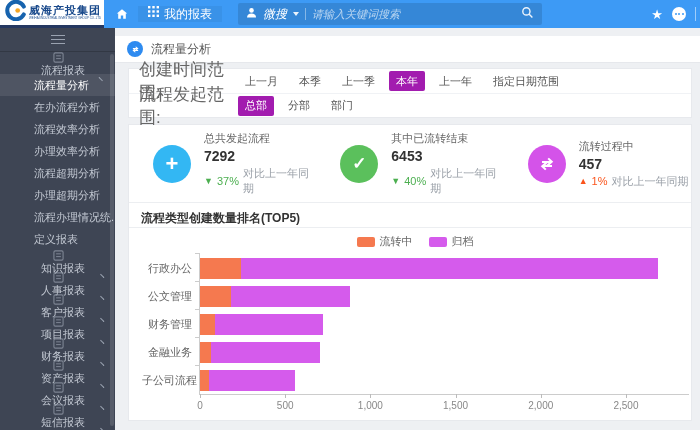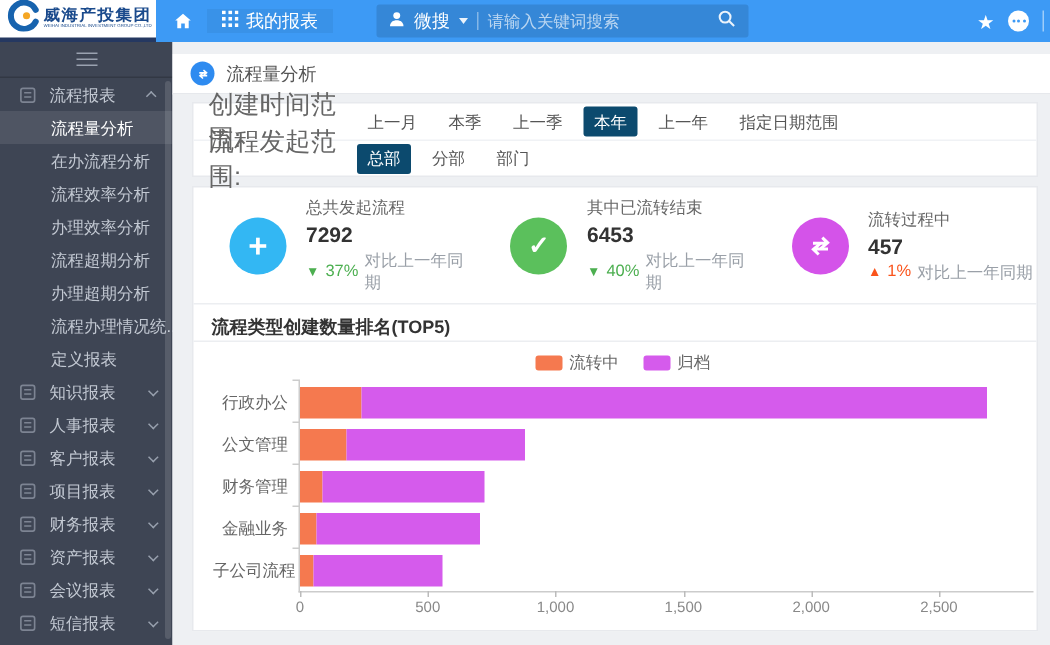--- a/index.html
+++ b/index.html
@@ -11,44 +11,44 @@
   .topbar { position:absolute; left:0; top:0; width:700px; height:28px; display:flex; }
   .logo { width:104px; height:28px; background:#fff; display:flex; align-items:center;
           padding-left:5px; gap:3px; border-bottom:3px solid #253861; }
   .logo-text { line-height:1; overflow:hidden; }
   .logo-title { font-size:11px; font-weight:bold; color:#1a4a8c; letter-spacing:1px; white-space:nowrap; }
   .logo-sub { font-size:7px; color:#1a4a8c; transform:scale(.42); transform-origin:0 0;
               white-space:nowrap; height:4px; }
   .topnav { flex:1; background:#3D9AF5; color:#fff; display:flex; align-items:center;
             font-size:12px; position:relative; }
   .nav-home { margin:0 10px 0 12px; display:flex; }
-  .nav-item { display:flex; align-items:center; gap:5px; height:16px; padding:0 10px;
+  .nav-item { display:flex; gap:5px; height:16px; padding:0 10px;
               background:rgba(0,0,0,.05); cursor:pointer; }
-  .searchbox { margin-left:29px; height:22px; background:rgba(0,0,0,.12); border-radius:2px;
-               display:flex; align-items:center; padding:0 8px; gap:6px; width:248px; }
+  .searchbox { margin-left:16px; height:22px; background:rgba(0,0,0,.12); border-radius:2px;
+               display:flex; align-items:center; padding:0 8px; gap:6px; width:304px;font-style:italic; }
   .wesou { cursor:pointer; }
   .chev-dn { width:0; height:0; border-left:3.5px solid transparent; border-right:3.5px solid transparent;
              border-top:4px solid #fff; opacity:.9; }
   .sdiv { width:1px; height:12px; background:rgba(255,255,255,.4); }
   .placeholder { flex:1; color:rgba(255,255,255,.65); font-size:11px; white-space:nowrap; overflow:hidden; }
   .nav-right { position:absolute; right:4px; display:flex; align-items:center; gap:9px; }
   .star { font-size:13px; line-height:1; }
   .dots { width:14px; height:14px; border-radius:50%; background:#fff; display:flex;
           align-items:center; justify-content:center; gap:1.5px; }
   .dots i { width:2px; height:2px; border-radius:50%; background:#3D9AF5; }
   .rdiv { width:1px; height:14px; background:rgba(255,255,255,.5); }
 
   
   .sidebar { position:absolute; left:0; top:28px; width:115px; height:402px; background:#3E4554; }
   .collapse-row { height:24px; display:flex; align-items:center; justify-content:center;
                   border-bottom:1px solid rgba(0,0,0,.18); cursor:pointer; }
   .burger { width:14px; height:9px; border-top:1.5px solid #9aa2b0; border-bottom:1.5px solid #9aa2b0; }
   .burger::after { content:''; display:block; margin-top:2.5px; height:1.5px; background:#9aa2b0; }
   .sb-group { height:22px; display:flex; align-items:center; padding:0 11px 0 13px;
-              font-size:11px; color:#c2c8d2; cursor:pointer; }
+              font-size:11px; color:#c2c8d2; cursor:pointer;flex-direction:column; }
   .sb-glabel { margin-left:9px; }
   .sb-ico svg { display:block; opacity:.7; }
   .chev { margin-left:auto; width:5px; height:5px; border-right:1.2px solid #98a0ae;
           border-bottom:1.2px solid #98a0ae; }
   .chev.down { transform:rotate(45deg) translateY(-1px); }
   .chev.up { transform:rotate(-135deg) translateY(-1px); }
   .sb-item { height:22px; display:flex; align-items:center; padding-left:34px; font-size:11px;
              color:#c2c8d2; cursor:pointer; white-space:nowrap; }
   .sb-item.active { background:rgba(255,255,255,.09); color:#fff; }
   .sb-scroll { position:absolute; right:1px; top:26px; width:4px; height:372px;
@@ -62,21 +62,21 @@
   .pageicon { width:16px; height:16px; border-radius:50%; background:#2E8BF0; display:flex;
               align-items:center; justify-content:center; }
   .pagetitle { font-size:12px; color:#555; }
 
   .filterpanel { margin:5px 8px 0 13px; background:#fff; border:1px solid #e7e9ed; }
   .frow { display:flex; align-items:center; height:24px; }
   .frow + .frow { border-top:1px solid #f0f2f5; }
   .flabel { width:95px; padding-left:10px; font-size:17px; color:#666; }
   .fopts { display:flex; align-items:center; gap:7px; padding-left:14px; }
   .fopt { font-size:11px; color:#555; padding:2.5px 7px; cursor:pointer; border-radius:2px; }
-  .fopt.sel { background:#0c4a6e; color:#fff; }
+  .fopt.sel { background:#a21caf; color:#fff; }
 
   .mainpanel { margin:6px 8px 0 13px; background:#fff; border:1px solid #e7e9ed; height:297px; }
   .stats { height:78px; border-bottom:1px solid #eceef1; display:flex; }
   .stat { flex:1; display:flex; align-items:center; padding-left:24px; gap:13px; }
   .sicon { width:38px; height:38px; border-radius:50%; color:#fff; display:flex;
            align-items:center; justify-content:center; flex:none; }
   .sicon .g { font-size:22px; line-height:1; font-weight:bold; }
   .slabel { font-size:11px; color:#666; }
   .svalue { font-size:14px; font-weight:bold; color:#333; margin:2px 0; }
   .strend { font-size:11px; display:flex; gap:4px; align-items:center; }

